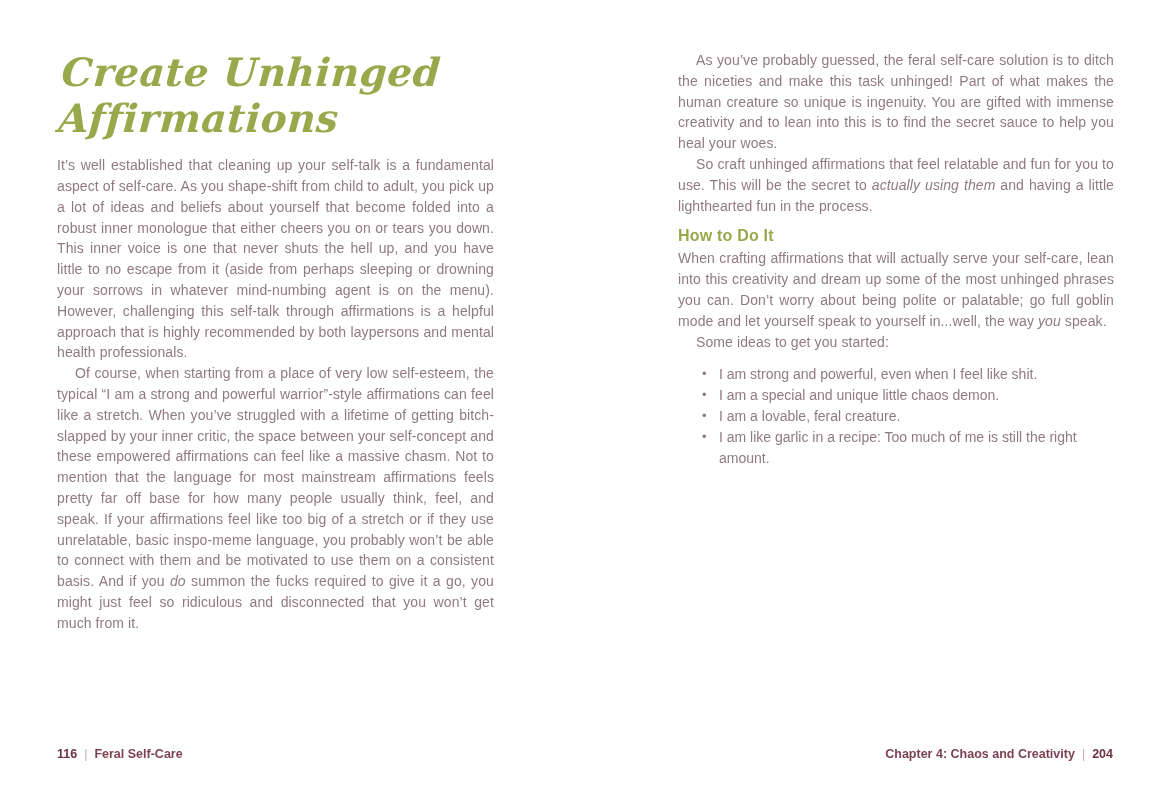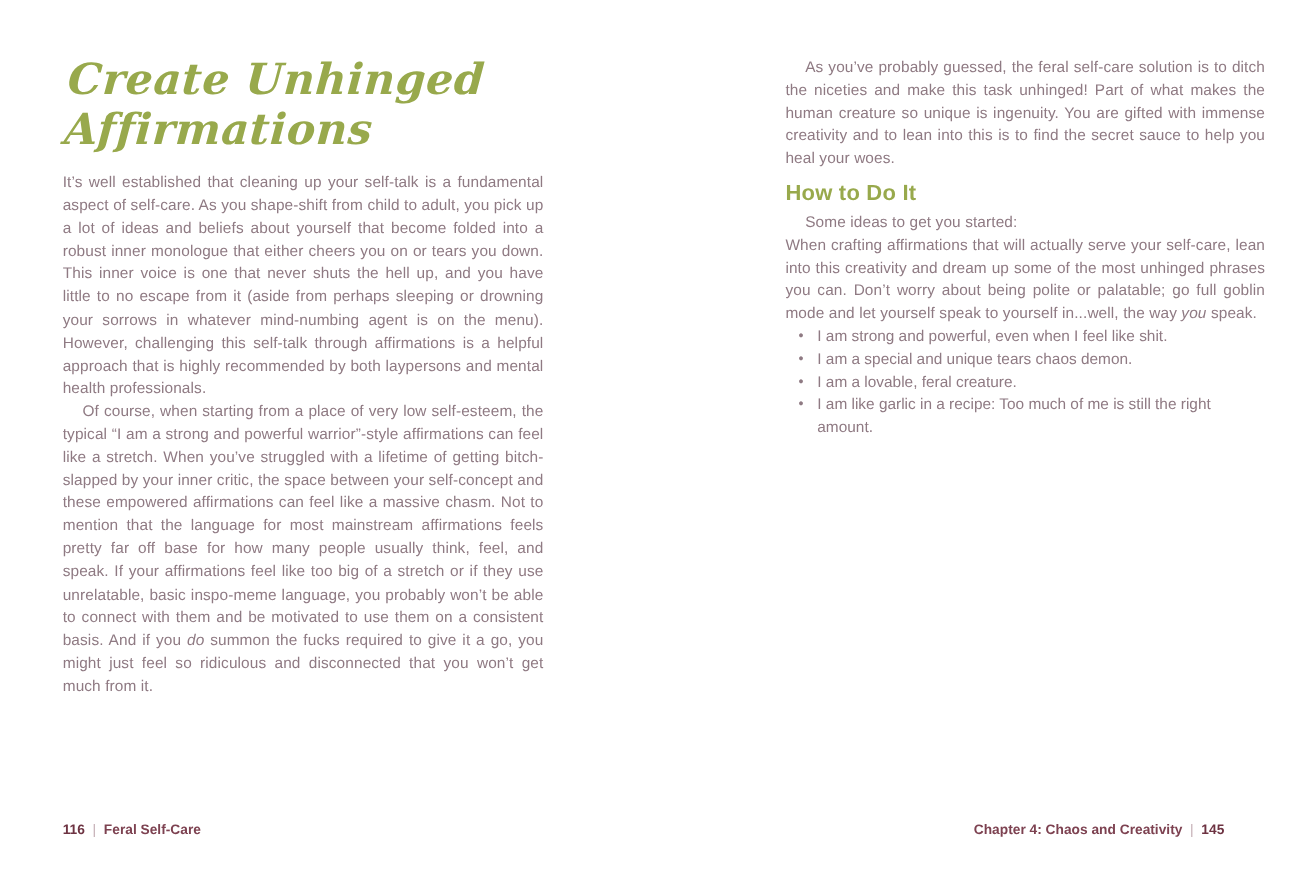--- a/index.html
+++ b/index.html
@@ -6,21 +6,21 @@
   html, body { margin: 0; padding: 0; }
   body {
     width: 1173px; height: 800px;
     background: #ffffff;
     position: relative;
     font-family: "Liberation Sans", sans-serif;
     overflow: hidden;
   }
   .col { position: absolute; top: 50px; }
   .col-left  { left: 57px;  width: 437px; }
-  .col-right { left: 714px; width: 436px; }
+  .col-right { left: 678px; width: 436px; }
 
   .title {
     margin: 0 0 14px 0;
     color: #98a94c;
     font-family: "DejaVu Serif", serif;
     font-style: italic;
     font-weight: 700;
     font-size: 39px;
     line-height: 1.17;
     letter-spacing: 0.5px;
@@ -36,26 +36,26 @@
     color: #8f7a83;
     text-align: justify;
     letter-spacing: 0.1px;
   }
   .body em { font-style: italic; }
   .indent { text-indent: 18px; }
 
   .how-heading {
     margin: 11px 0 3px 0;
     color: #98a94c;
-    font-size: 20px;
+    font-size: 16px;
     font-weight: 700;
     letter-spacing: 0.2px;
   }
 
-  ul.bullets { list-style: none; margin: 0; padding: 0 0 0 12px; }
+  ul.bullets { list-style: none; margin: 12px; padding: 0 0 0 12px; }
   ul.bullets li {
     position: relative;
     padding-left: 17px;
     font-size: 14px;
     line-height: 20.8px;
     color: #8f7a83;
     text-align: left;
   }
   ul.bullets li::before {
     content: "\2022";
@@ -85,30 +85,31 @@
   <h1 class="title">
     <span>Create Unhinged</span>
     <span>Affirmations</span>
   </h1>
   <p class="body">It’s well established that cleaning up your self-talk is a fundamental aspect of self-care. As you shape-shift from child to adult, you pick up a lot of ideas and beliefs about yourself that become folded into a robust inner monologue that either cheers you on or tears you down. This inner voice is one that never shuts the hell up, and you have little to no escape from it (aside from perhaps sleeping or drowning your sorrows in whatever mind-numbing agent is on the menu). However, challenging this self-talk through affirmations is a helpful approach that is highly recommended by both laypersons and mental health professionals.</p>
   <p class="body indent"><span>Of course, when starting from a place of very low self-esteem, the typical “I am a strong and powerful warrior”-style affirmations can feel like a stretch. When you’ve struggled with a lifetime of getting bitch-slapped by your inner critic, the space between your self-concept and these empowered affirmations can feel like a massive chasm. Not to mention that the language for most mainstream affirmations feels pretty far off base for how many people usually think, feel, and speak. If your affirmations feel like too big of a stretch or if they use unrelatable, basic inspo-meme language, you probably won’t be able to connect with them and be motivated to use them on a consistent basis. And if you </span><em>do</em><span> summon the fucks required to give it a go, you might just feel so ridiculous and disconnected that you won’t get much from it.</span></p>
 </div>
 
 <div class="col col-right">
   <p class="body indent">As you’ve probably guessed, the feral self-care solution is to ditch the niceties and make this task unhinged! Part of what makes the human creature so unique is ingenuity. You are gifted with immense creativity and to lean into this is to find the secret sauce to help you heal your woes.</p>
+  <p class="body indent"><span>So craft unhinged affirmations that feel relatable and fun for you to use. This will be the secret to </span><em>actually using them</em><span> and having a little lighthearted fun in the process.</span></p>
   <h2 class="how-heading">How to Do It</h2>
+  <p class="body"><span>When crafting affirmations that will actually serve your self-care, lean into this creativity and dream up some of the most unhinged phrases you can. Don’t worry about being polite or palatable; go full goblin mode and let yourself speak to yourself in...well, the way </span><em>you</em><span> speak.</span></p>
   <p class="body indent">Some ideas to get you started:</p>
-  <p class="body"><span>When crafting affirmations that will actually serve your self-care, lean into this creativity and dream up some of the most unhinged phrases you can. Don’t worry about being polite or palatable; go full goblin mode and let yourself speak to yourself in...well, the way </span><em>you</em><span> speak.</span></p>
   <ul class="bullets">
     <li>I am strong and powerful, even when I feel like shit.</li>
-    <li>I am a special and unique tears chaos demon.</li>
+    <li>I am a special and unique little chaos demon.</li>
     <li>I am a lovable, feral creature.</li>
     <li>I am like garlic in a recipe: Too much of me is still the right amount.</li>
   </ul>
 </div>
 
 <div class="footer footer-left">
   <span class="page-num">116</span><span class="divider">|</span><span>Feral Self-Care</span>
 </div>
 
 <div class="footer footer-right">
-  <span>Chapter 4: Chaos and Creativity</span><span class="divider">|</span><span class="page-num">145</span>
+  <span>Chapter 4: Chaos and Creativity</span><span class="divider">|</span><span class="page-num">204</span>
 </div>
 
 </body></html>

